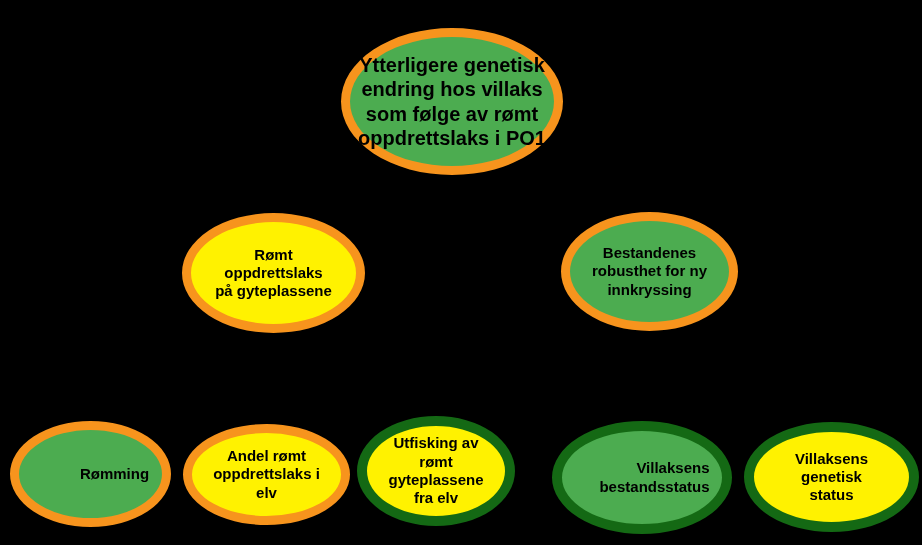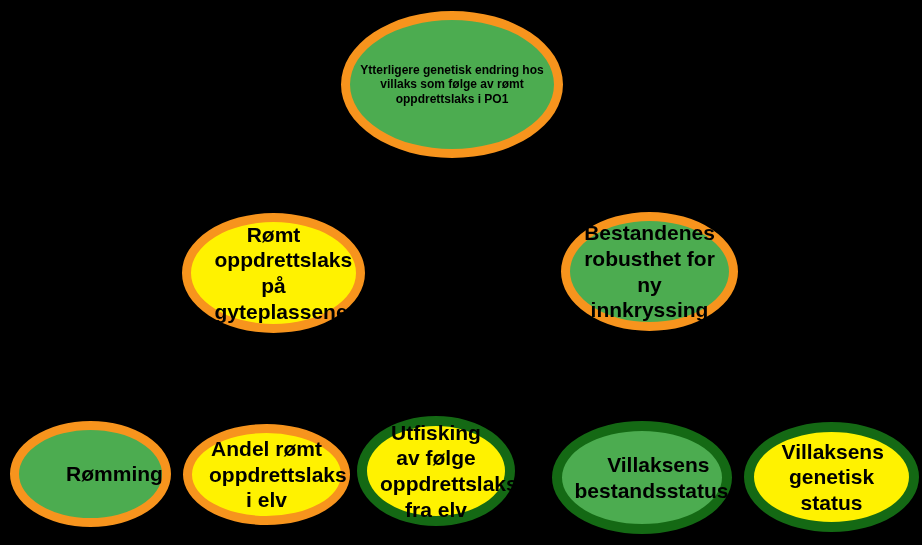--- a/index.html
+++ b/index.html
@@ -17,32 +17,32 @@
   .node {
     position: absolute;
     border-radius: 50%;
     display: flex;
     align-items: center;
     justify-content: center;
     text-align: center;
     box-sizing: border-box;
     font-weight: bold;
     color: var(--text, #000);
-    font-size: 21px;
+    font-size: 15px;
     line-height: 1.22;
   }
   .label { display: block; }
 
   .fill-green   { background: var(--green, #4cac50); }
   .fill-yellow  { background: var(--yellow, #fff200); }
   .border-orange    { border: 9px solid var(--orange, #f7941d); }
   .border-darkgreen { border: 10px solid var(--dark-green, #146914); }
 
   
-  .n-outcome   { left: 341px; top: 11px;  width: 222px; height: 147px; font-size: 12px; }
+  .n-outcome   { left: 341px; top: 28px;  width: 222px; height: 147px; font-size: 20px; }
   .n-outcome .label   { max-width: 192px; }
   .n-gyte      { left: 182px; top: 213px; width: 183px; height: 120px; }
   .n-gyte .label      { max-width: 118px; }
   .n-robust    { left: 561px; top: 212px; width: 177px; height: 119px; }
   .n-robust .label    { max-width: 142px; }
   .n-romming   { left: 10px;  top: 421px; width: 161px; height: 106px; }
   .n-romming .label   { max-width: 130px; margin-left: 48px; }
   .n-andel     { left: 183px; top: 424px; width: 167px; height: 101px; }
   .n-andel .label     { max-width: 115px; }
   .n-utfisking { left: 357px; top: 416px; width: 158px; height: 110px; }
@@ -69,21 +69,21 @@
 
 <div class="node n-romming fill-green border-orange">
   <span class="label">Rømming</span>
 </div>
 
 <div class="node n-andel fill-yellow border-orange">
   <span class="label">Andel rømt oppdrettslaks i elv</span>
 </div>
 
 <div class="node n-utfisking fill-yellow border-darkgreen">
-  <span class="label">Utfisking av følge oppdrettslaks fra elv</span>
+  <span class="label">Utfisking av rømt gyteplassene fra elv</span>
 </div>
 
 <div class="node n-bestand fill-green border-darkgreen">
   <span class="label">Villaksens bestandsstatus</span>
 </div>
 
 <div class="node n-genetisk fill-yellow border-darkgreen">
   <span class="label">Villaksens genetisk status</span>
 </div>
 

